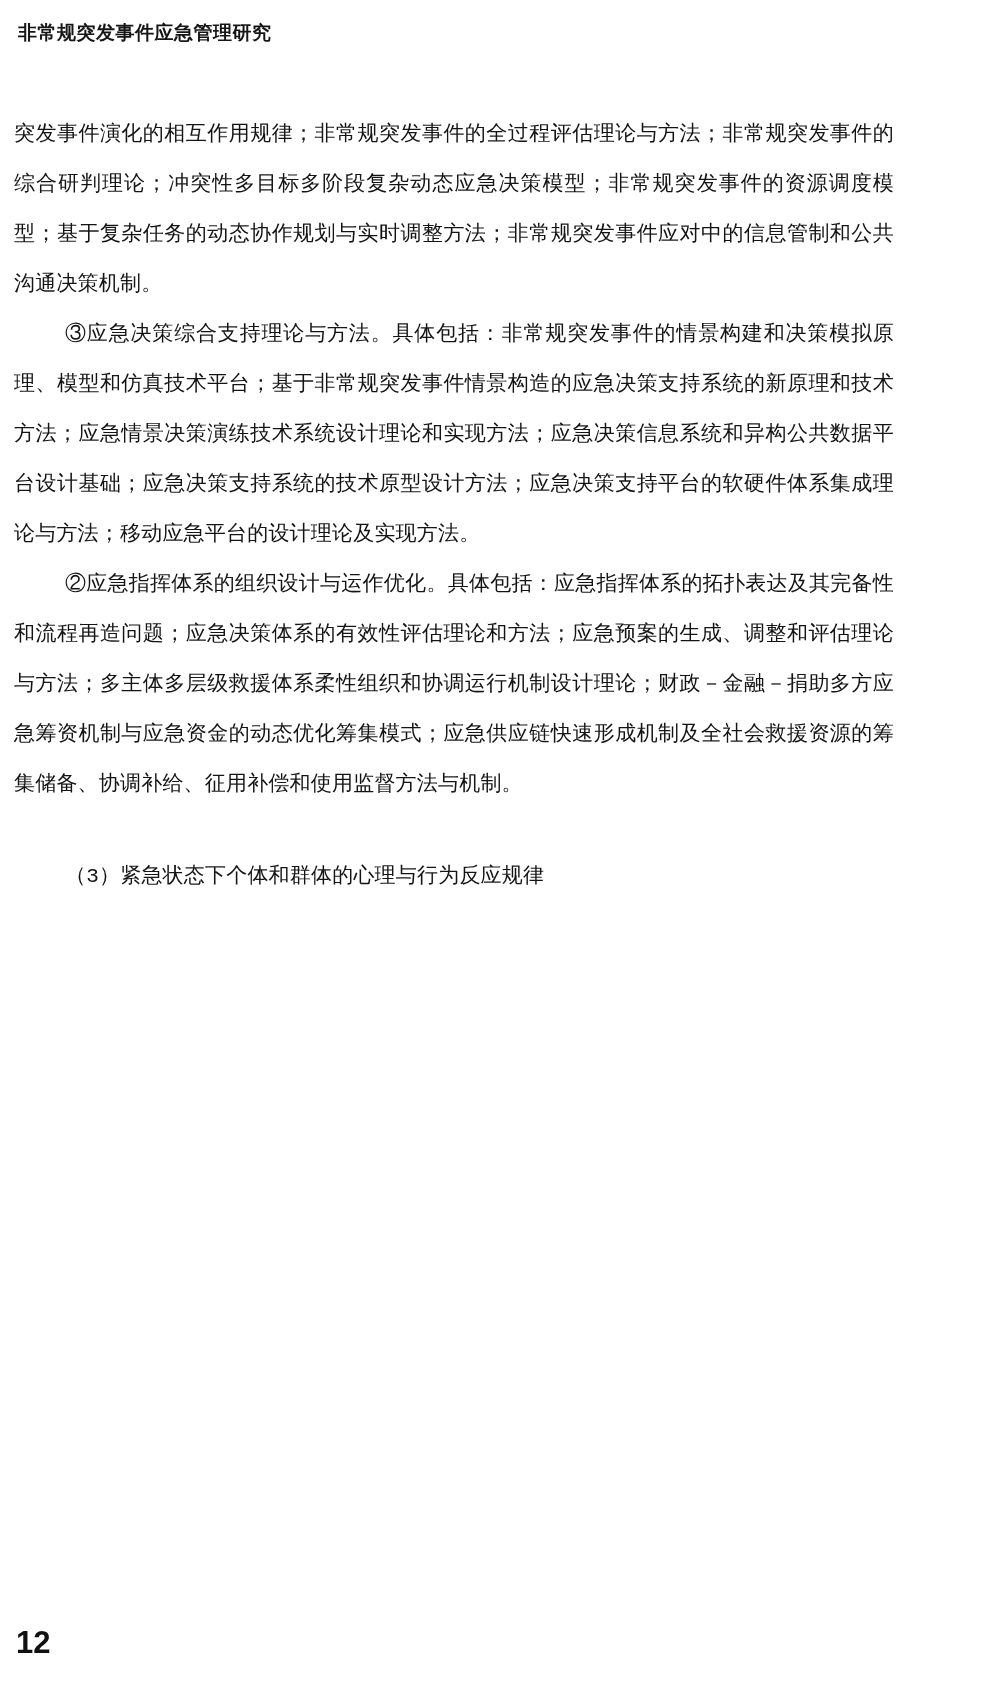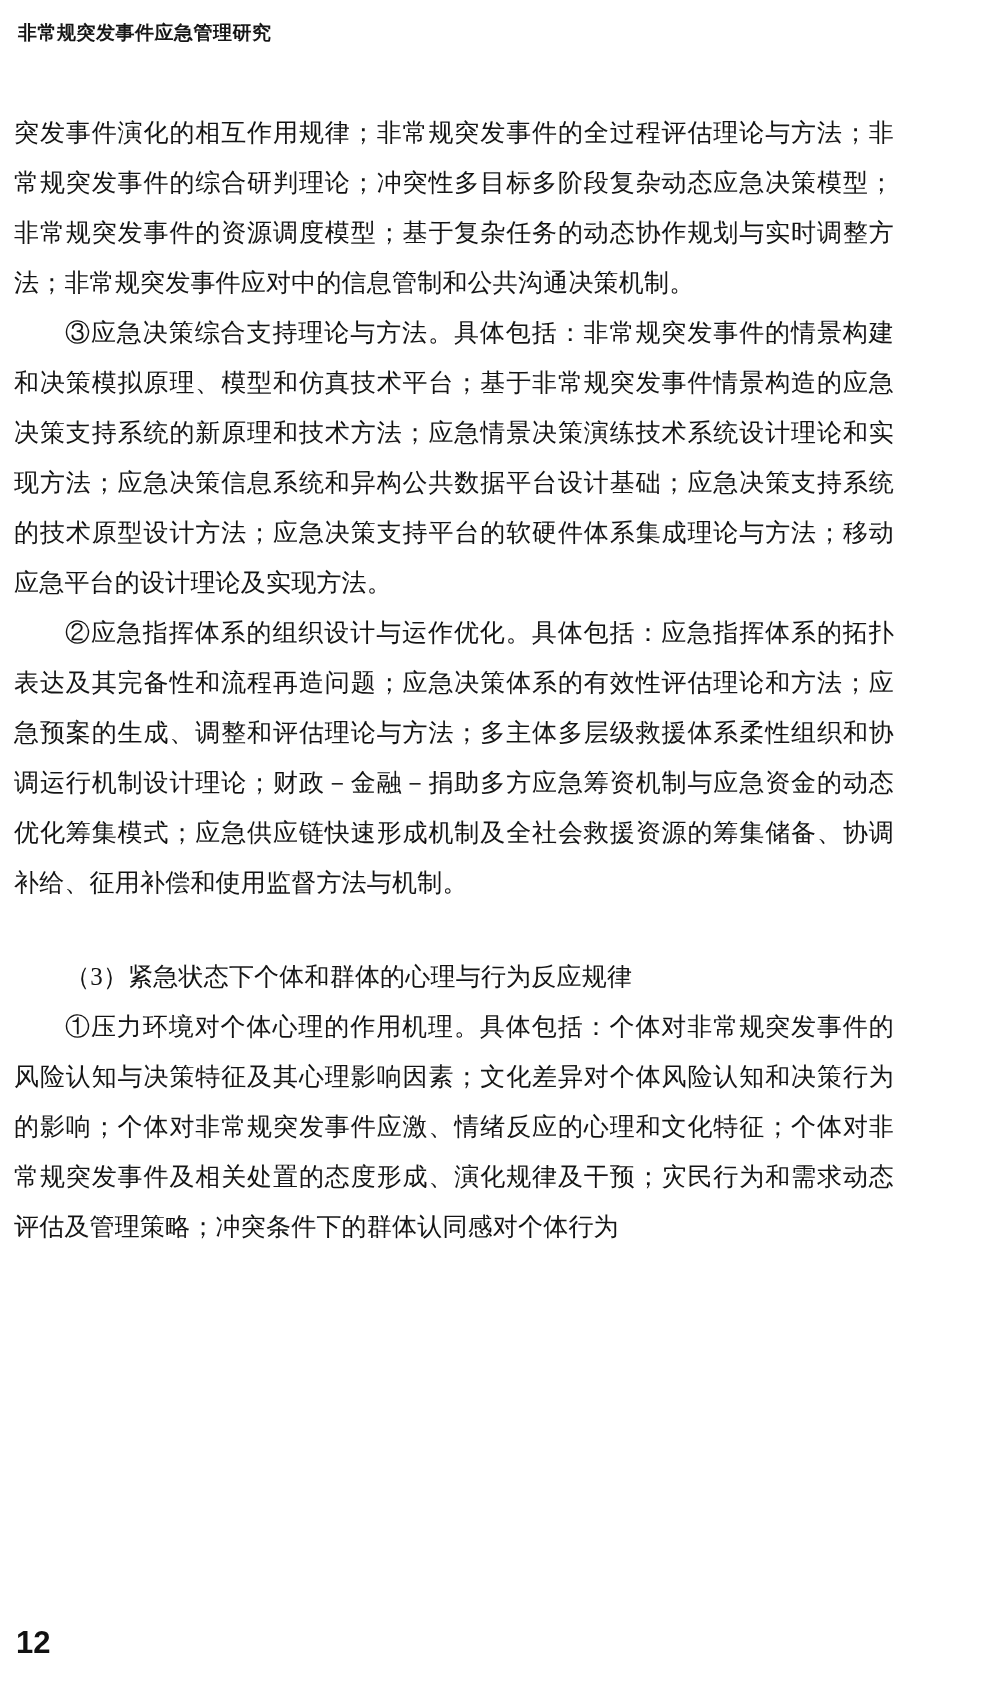--- a/index.html
+++ b/index.html
@@ -41,32 +41,33 @@
     height: 0px;
   }
   .body-block {
     position: absolute;
     top: 108px;
     left: 14px;
     width: 880px;
   }
   p {
     margin: 0 0 0 0;
-    font-size: 25px;
+    font-size: 21px;
     line-height: 50px;
     text-align: justify;
     text-justify: inter-ideograph;
     letter-spacing: 0.2px;
     color: #141414;
   }
   p.indent {
     text-indent: 51px;
   }
   p.gap-before {
     margin-top: 44px;
+    font-family: Liberation Mono, monospace;
   }
   .folio {
     position: absolute;
     left: 16px;
     bottom: 28px;
     font-size: 31px;
     font-weight: bold;
     color: #111;
     font-family: "Liberation Sans", sans-serif;
   }
@@ -83,18 +84,17 @@
   <div class="body-block">
     <p>突发事件演化的相互作用规律；非常规突发事件的全过程评估理论与方法；非常规突发事件的综合研判理论；冲突性多目标多阶段复杂动态应急决策模型；非常规突发事件的资源调度模型；基于复杂任务的动态协作规划与实时调整方法；非常规突发事件应对中的信息管制和公共沟通决策机制。</p>
 
     <p class="indent">③应急决策综合支持理论与方法。具体包括：非常规突发事件的情景构建和决策模拟原理、模型和仿真技术平台；基于非常规突发事件情景构造的应急决策支持系统的新原理和技术方法；应急情景决策演练技术系统设计理论和实现方法；应急决策信息系统和异构公共数据平台设计基础；应急决策支持系统的技术原型设计方法；应急决策支持平台的软硬件体系集成理论与方法；移动应急平台的设计理论及实现方法。</p>
 
     <p class="indent">②应急指挥体系的组织设计与运作优化。具体包括：应急指挥体系的拓扑表达及其完备性和流程再造问题；应急决策体系的有效性评估理论和方法；应急预案的生成、调整和评估理论与方法；多主体多层级救援体系柔性组织和协调运行机制设计理论；财政－金融－捐助多方应急筹资机制与应急资金的动态优化筹集模式；应急供应链快速形成机制及全社会救援资源的筹集储备、协调补给、征用补偿和使用监督方法与机制。</p>
 
     <p class="indent gap-before">（3）紧急状态下个体和群体的心理与行为反应规律</p>
 
 
-    <p class="indent">①压力环境对个体心理的作用机理。具体包括：个体对非常规突发事件的风险认知与决策特征及其心理影响因素；文化差异对个体风险认知和决策行为的影响；个体对非常规突发事件应激、情绪反应的心理和文化特征；个体对非常规突发事件及相关处置的态度形成、演化规律及干预；灾民行为和需求动态评估及管理策略；冲突条件下的群体认同感对个体行为</p>
   </div>
 
   <div class="folio">12</div>
 
 </div>
 
 </body></html>

